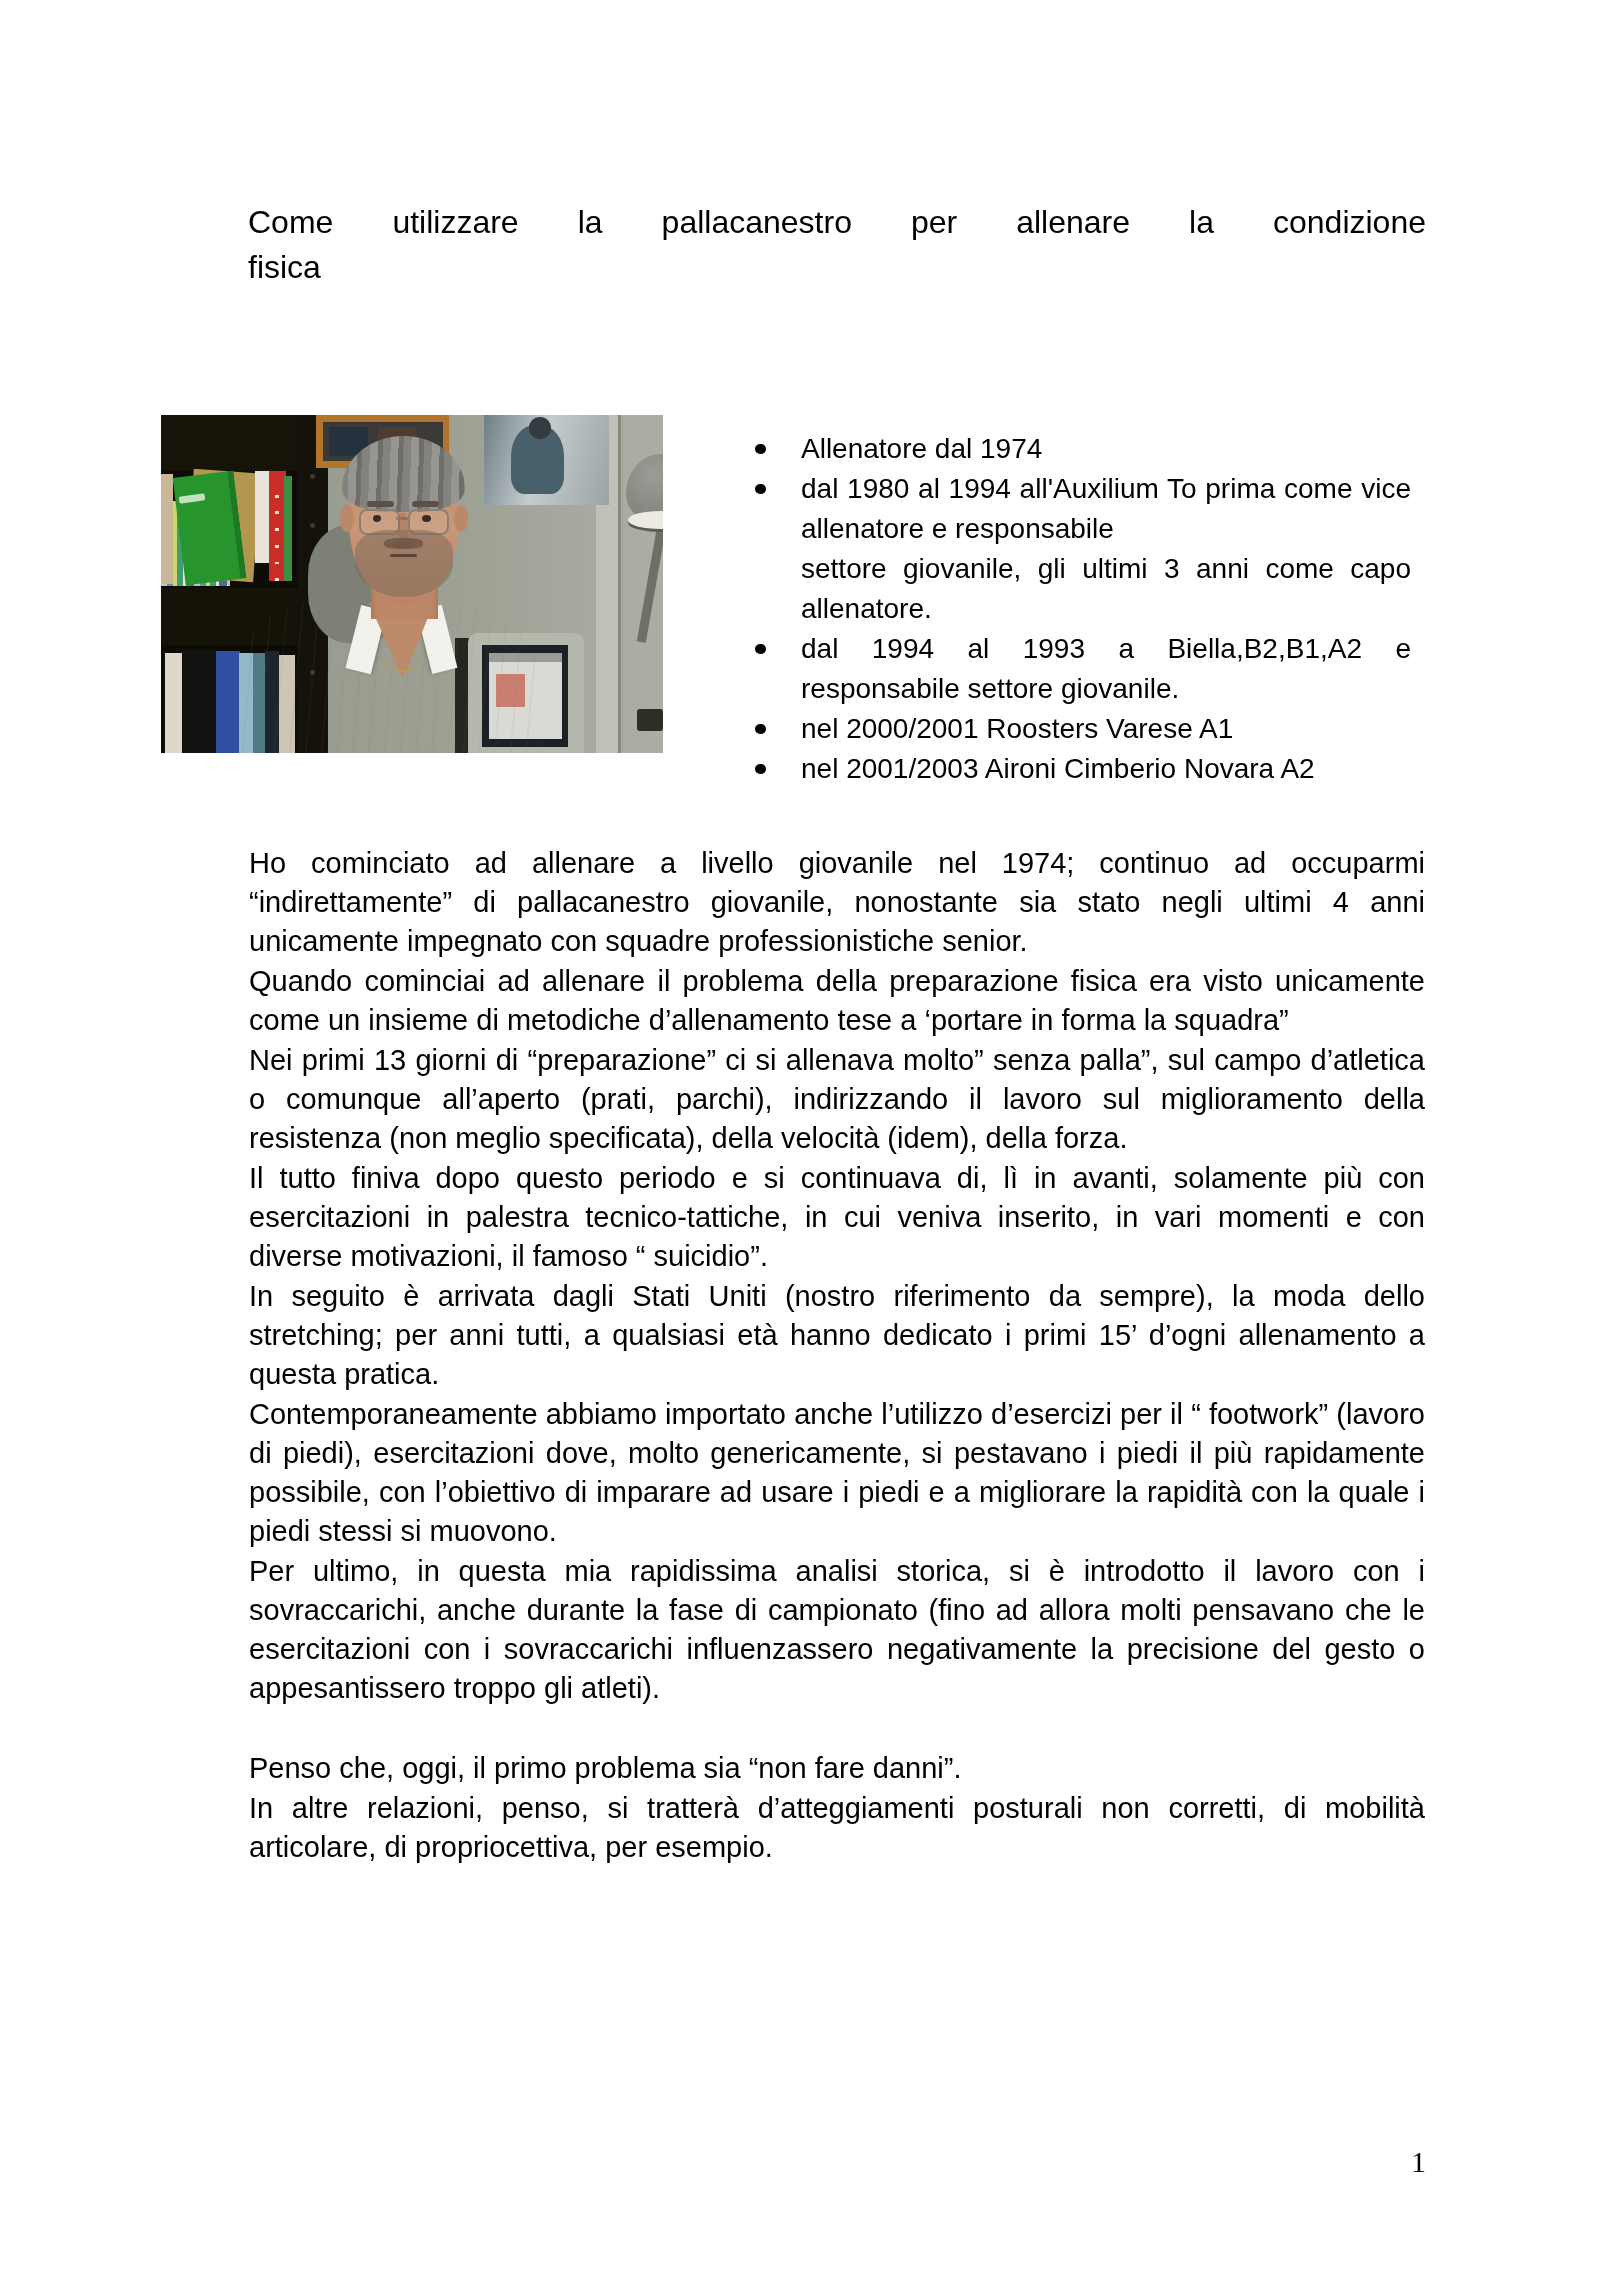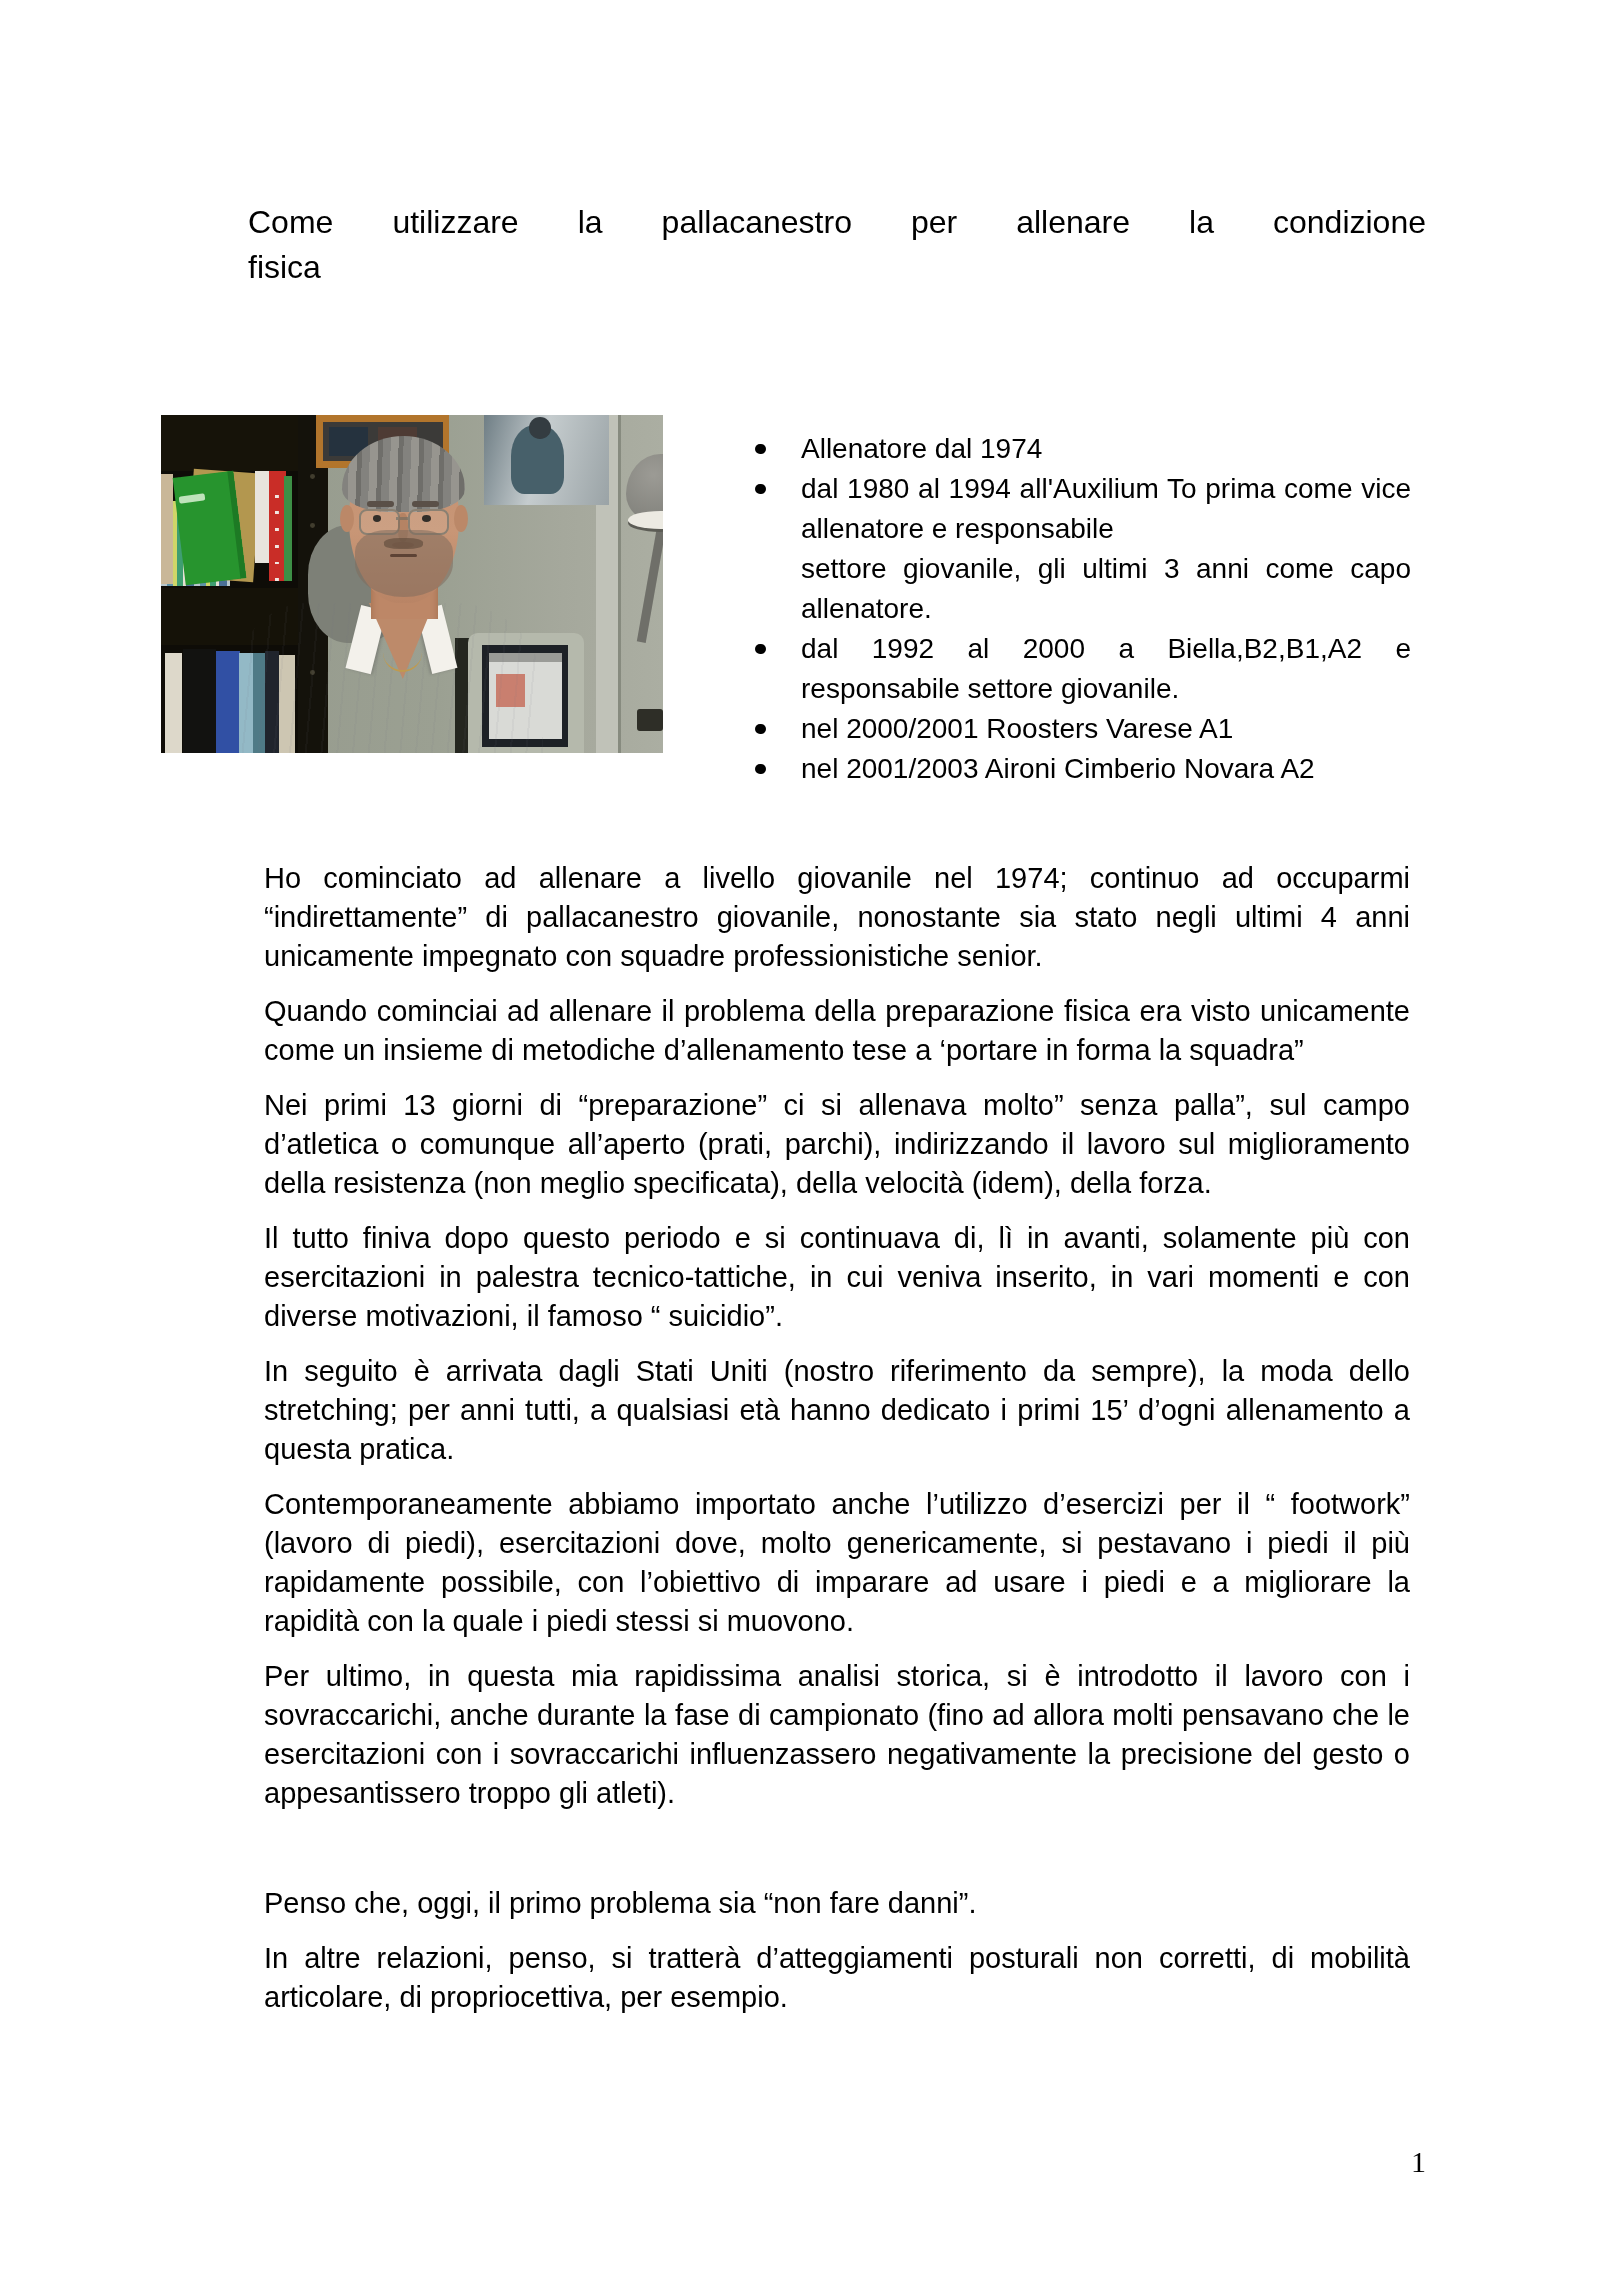--- a/index.html
+++ b/index.html
@@ -97,21 +97,21 @@
   .mustache{left:35px;top:94px;width:39px;height:10.8px;background:rgba(92,72,56,.6);border-radius:40%;}
   .mouth{left:41px;top:110px;width:27.4px;height:2.9px;background:#5d4335;border-radius:2px;}
   
   .bullets{position:absolute;left:663px;top:413px;width:764px;}
   .bullets ul{list-style:none;margin:16px;padding:0;}
   .bullets li{position:relative;padding-left:122px;font-size:28px;line-height:40px;}
   .bullets li::before{content:"";position:absolute;left:76px;top:14.7px;width:10.8px;height:10.8px;border-radius:50%;background:#000;}
   .bullets .bline{display:block;text-align:justify;}
   
   .body-text{position:absolute;left:248px;top:843px;width:1178px;font-size:29px;line-height:39px;text-align:justify;}
-  .body-text p{margin:16px;}
+  .body-text p{margin:1px;}
   .body-text p.blank{height:39px;}
   
   .page-number{position:absolute;left:248px;top:2145px;width:1178px;text-align:right;
     font-family:"Liberation Serif", serif;font-size:30px;}
 </style>
 </head>
 <body>
 
 <div class="page">
 
@@ -204,21 +204,21 @@
   <div class="bullets">
     <ul>
         <li>
           <div class="bline">Allenatore dal 1974</div>
         </li>
         <li>
           <div class="bline">dal 1980 al 1994 all'Auxilium To prima come vice allenatore e responsabile</div>
           <div class="bline">settore giovanile, gli ultimi 3 anni come capo allenatore.</div>
         </li>
         <li>
-          <div class="bline">dal 1992 al 2000 a Biella,B2,B1,A2 e responsabile settore giovanile.</div>
+          <div class="bline">dal 1994 al 1993 a Biella,B2,B1,A2 e responsabile settore giovanile.</div>
         </li>
         <li>
           <div class="bline">nel 2000/2001 Roosters Varese A1</div>
         </li>
         <li>
           <div class="bline">nel 2001/2003 Aironi Cimberio Novara A2</div>
         </li>
       </ul>
   </div>
 

